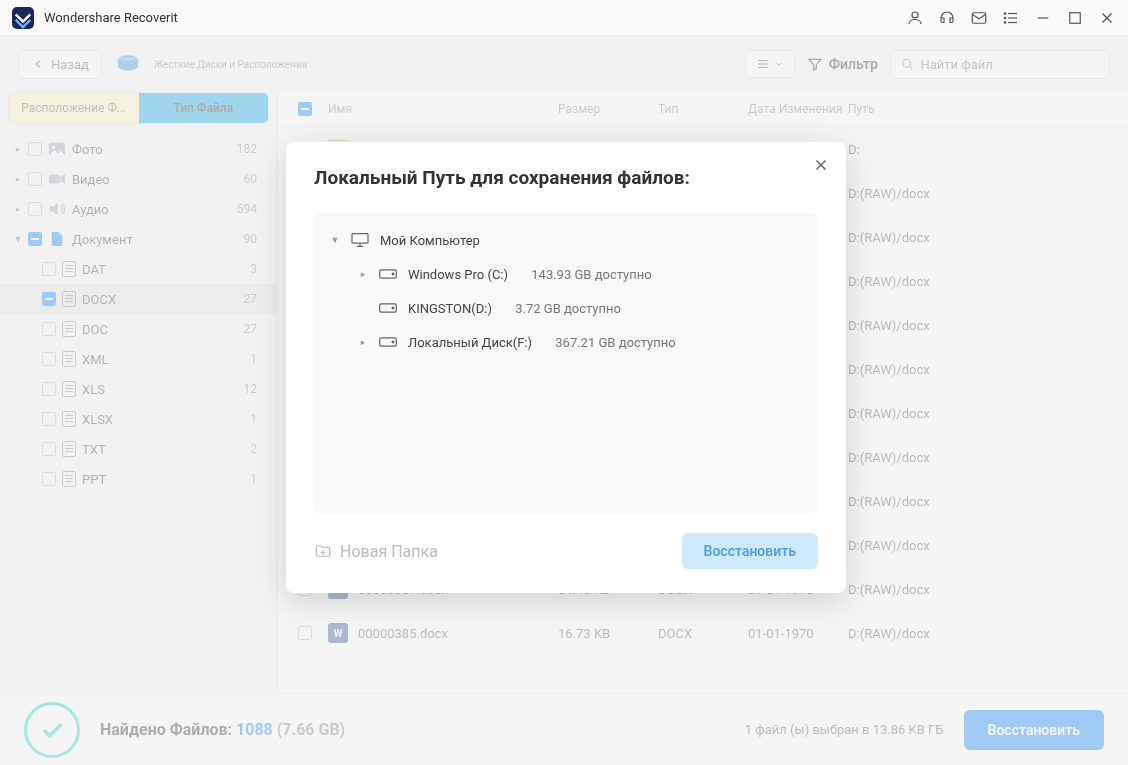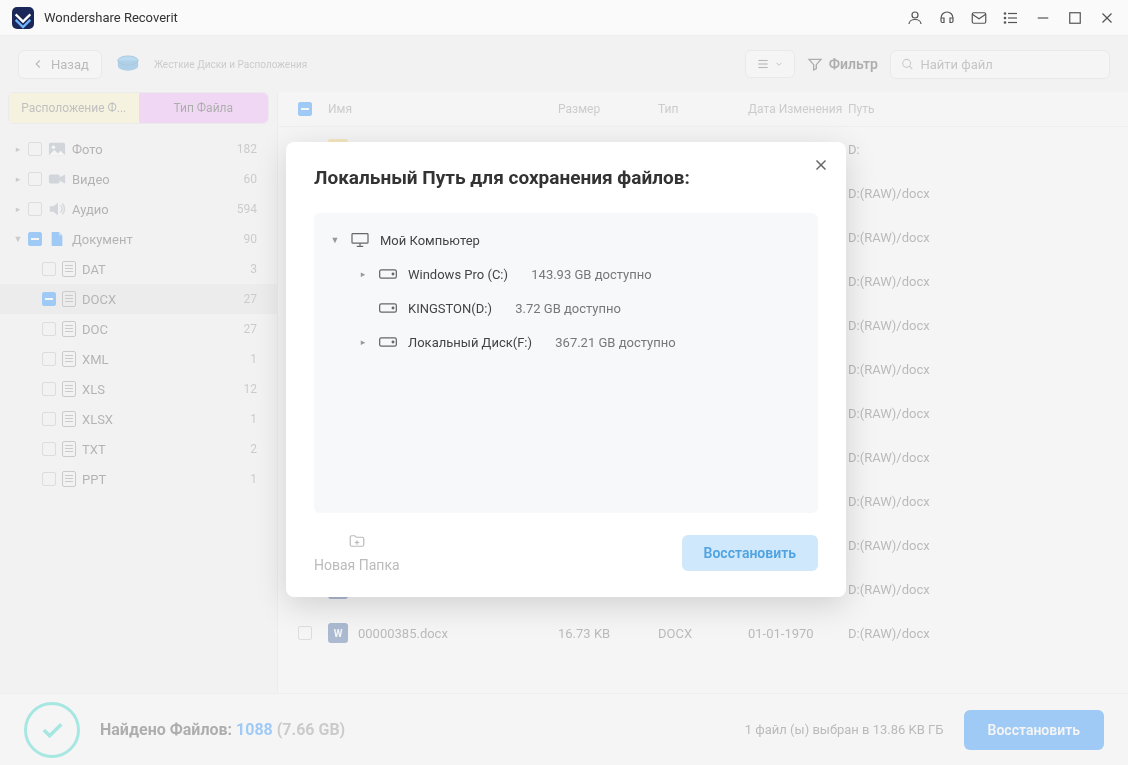--- a/index.html
+++ b/index.html
@@ -23,21 +23,21 @@
 .view-btn { background:#fff; border:1px solid #ddd; border-radius:6px; padding:6px 10px; display:flex; align-items:center; gap:4px; color:#555; cursor:pointer; }
 .filter-btn { display:flex; align-items:center; gap:6px; font-size:14px; color:#333; cursor:pointer; font-weight:600; }
 .search-box { background:#fff; border:1px solid #ddd; border-radius:6px; padding:6px 10px; display:flex; align-items:center; gap:6px; width:220px; }
 .search-box input { border:none; outline:none; font-size:13px; width:100%; color:#333; }
 
 
 .main { display:flex; height:calc(765px - 36px - 56px - 72px); }
 .sidebar { width:278px; border-right:1px solid #e5e5e5; display:flex; flex-direction:column; background:#f5f5f5; }
 .tabs { display:flex; margin:0 8px 6px 8px; border:1px solid #e0e0e0; border-radius:6px; overflow:hidden; }
 .tab { flex:1; text-align:center; padding:8px 4px; font-size:12px; background:#fef9c3; color:#666; cursor:pointer; white-space:nowrap; overflow:hidden; text-overflow:ellipsis; }
-.tab.active { background:#f0abfc; color:#333; font-weight:400; }
+.tab.active { background:#0ea5e9; color:#333; font-weight:700; }
 .tree { padding: 4px 0; overflow-y:auto; flex:1; }
 .tree-item { display:flex; align-items:center; padding:7px 12px 7px 14px; gap:6px; font-size:13px; color:#444; cursor:pointer; position:relative; }
 .tree-item.level1 { padding-left:42px; }
 .tree-item.selected { background:#e6e6e6; }
 .tree-count { margin-left:auto; color:#888; font-size:12px; padding-right:8px; }
 .tri { width:8px; color:#888; font-size:9px; display:inline-flex; justify-content:center; }
 .chk { width:14px; height:14px; border:1.5px solid #bbb; border-radius:2px; flex-shrink:0; }
 .chk.partial { background:#0a84ff; border-color:#0a84ff; position:relative; }
 .chk.partial::after { content:""; position:absolute; left:2px; right:2px; top:5px; height:2px; background:#fff; }
 .cat-icon { width:18px; height:16px; display:flex; align-items:center; justify-content:center; }
@@ -78,21 +78,21 @@
 .modal-close { position:absolute; right:16px; top:14px; cursor:pointer; color:#666; }
 .modal-title { font-size:19px; font-weight:700; color:#333; margin-bottom:24px; }
 .drive-panel { background:#f7f8fa; border-radius:6px; padding:10px 8px; min-height:300px; }
 .drive-row { display:flex; align-items:center; padding:9px 8px; gap:10px; font-size:13px; color:#444; cursor:pointer; }
 .drive-row.level1 { padding-left:36px; }
 .drive-tri { width:10px; color:#999; font-size:9px; display:inline-flex; justify-content:center; }
 .drive-icon { width:20px; height:16px; }
 .drive-icon svg { width:20px; height:16px; stroke:#666; fill:none; stroke-width:1.5; }
 .drive-avail { color:#777; }
 .modal-footer { display:flex; align-items:center; margin-top:20px; }
-.new-folder { display:flex; align-items:center; gap:8px; color:#bbb; font-size:14px; cursor:pointer;flex-direction:column; }
+.new-folder { display:flex; align-items:center; gap:8px; color:#bbb; font-size:16px; cursor:pointer; }
 .modal-recover { margin-left:auto; background:#cfe8fb; color:#4fa3e0; border:none; border-radius:6px; padding:10px 22px; font-size:14px; font-weight:600; cursor:default; }
 </style>
 </head>
 <body>
 
 <div class="titlebar">
   <div class="logo">
     <svg viewBox="0 0 24 24">
         <path d="M4 8 L12 16 L20 8" stroke="#fff" stroke-width="2.5" fill="none"></path>
         <path d="M4 14 L12 22 L20 14" stroke="#6fb3ff" stroke-width="2.5" fill="none"></path>

